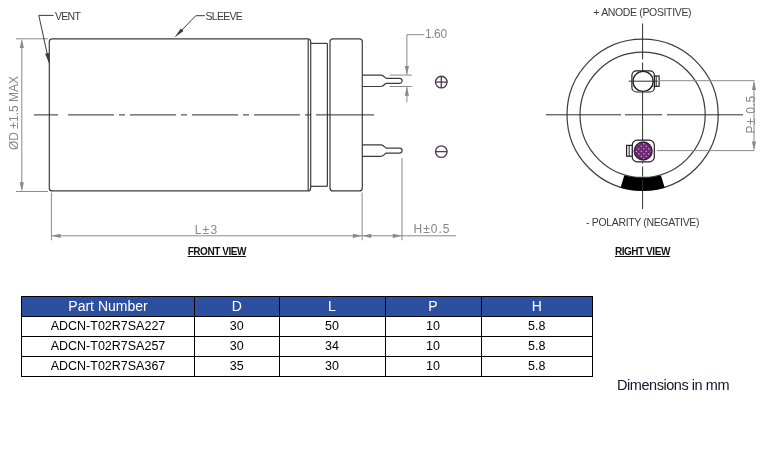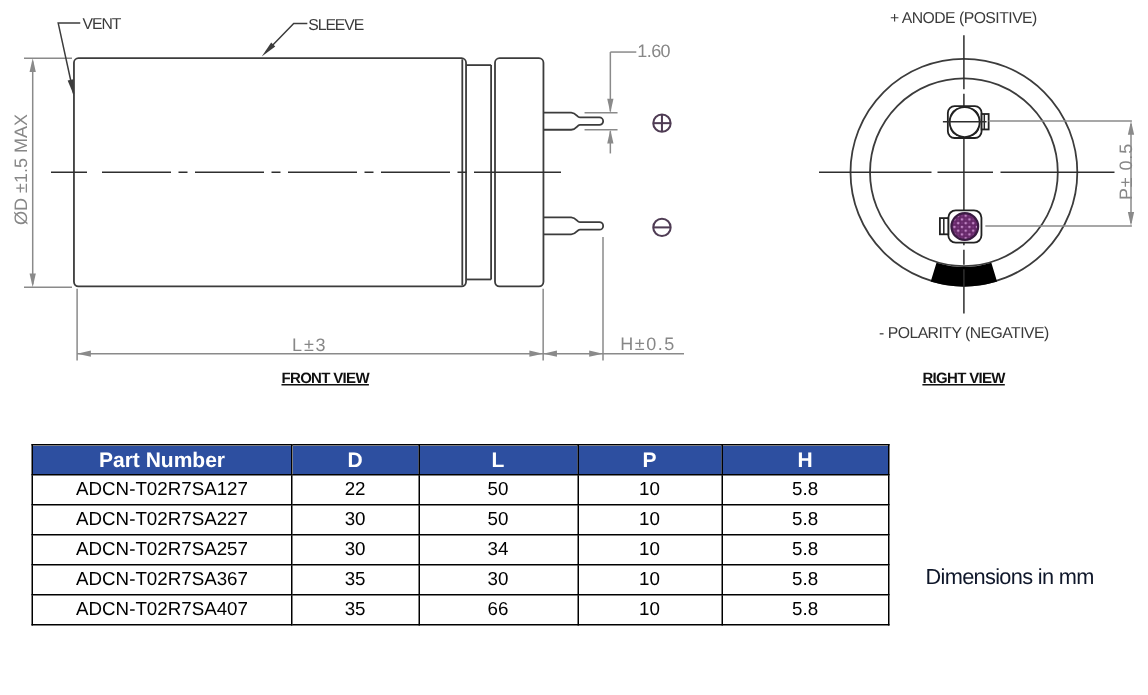--- a/index.html
+++ b/index.html
@@ -2,21 +2,21 @@
 <html><head>
 <meta charset="utf-8">
 <style>
   html,body{margin:0;padding:0;background:#fff;}
   #stage{position:relative;width:765px;height:463px;background:#fff;overflow:hidden;
          font-family:"Liberation Sans", sans-serif;}
   svg{position:absolute;left:0;top:0;}
   #tbl{position:absolute;left:21px;top:296px;border-collapse:collapse;table-layout:fixed;
        font-family:"Liberation Sans", sans-serif;font-size:12.5px;color:#000;}
   #tbl td,#tbl th{border:1px solid #000;text-align:center;padding:0;height:19px;line-height:19px;overflow:hidden;}
-  #tbl th{background:#2d4fa0;color:#fff;font-weight:bold;font-size:14px;}
+  #tbl th{background:#2d4fa0;color:#fff;font-weight:normal;font-size:14px;}
   #dims{position:absolute;left:617px;top:377px;font-size:14.5px;letter-spacing:-0.45px;color:#0f172a;}
 </style>
 </head>
 <body>
 <div id="stage">
 <svg width="765" height="463" viewBox="0 0 765 463">
   <defs>
     <pattern id="dots" width="5" height="5" patternUnits="userSpaceOnUse">
       <rect width="5" height="5" fill="#652768"></rect>
       <circle cx="1.3" cy="1.3" r="0.9" fill="#c084c4"></circle>
@@ -159,51 +159,37 @@
   </colgroup>
   <tbody>
         <tr>
           <th>Part Number</th>
           <th>D</th>
           <th>L</th>
           <th>P</th>
           <th>H</th>
         </tr>
   <tr>
-          <td>ADCN-T02R7SA127</td>
-          <td>22</td>
-          <td>50</td>
-          <td>10</td>
-          <td>5.8</td>
-        </tr>
-  <tr>
           <td>ADCN-T02R7SA227</td>
           <td>30</td>
           <td>50</td>
           <td>10</td>
           <td>5.8</td>
         </tr>
   <tr>
           <td>ADCN-T02R7SA257</td>
           <td>30</td>
           <td>34</td>
           <td>10</td>
           <td>5.8</td>
         </tr>
   <tr>
           <td>ADCN-T02R7SA367</td>
           <td>35</td>
           <td>30</td>
           <td>10</td>
           <td>5.8</td>
         </tr>
-  <tr>
-          <td>ADCN-T02R7SA407</td>
-          <td>35</td>
-          <td>66</td>
-          <td>10</td>
-          <td>5.8</td>
-        </tr>
 </tbody>
     </table>
 
 <div id="dims">Dimensions in mm</div>
 </div>
 
 </body></html>

